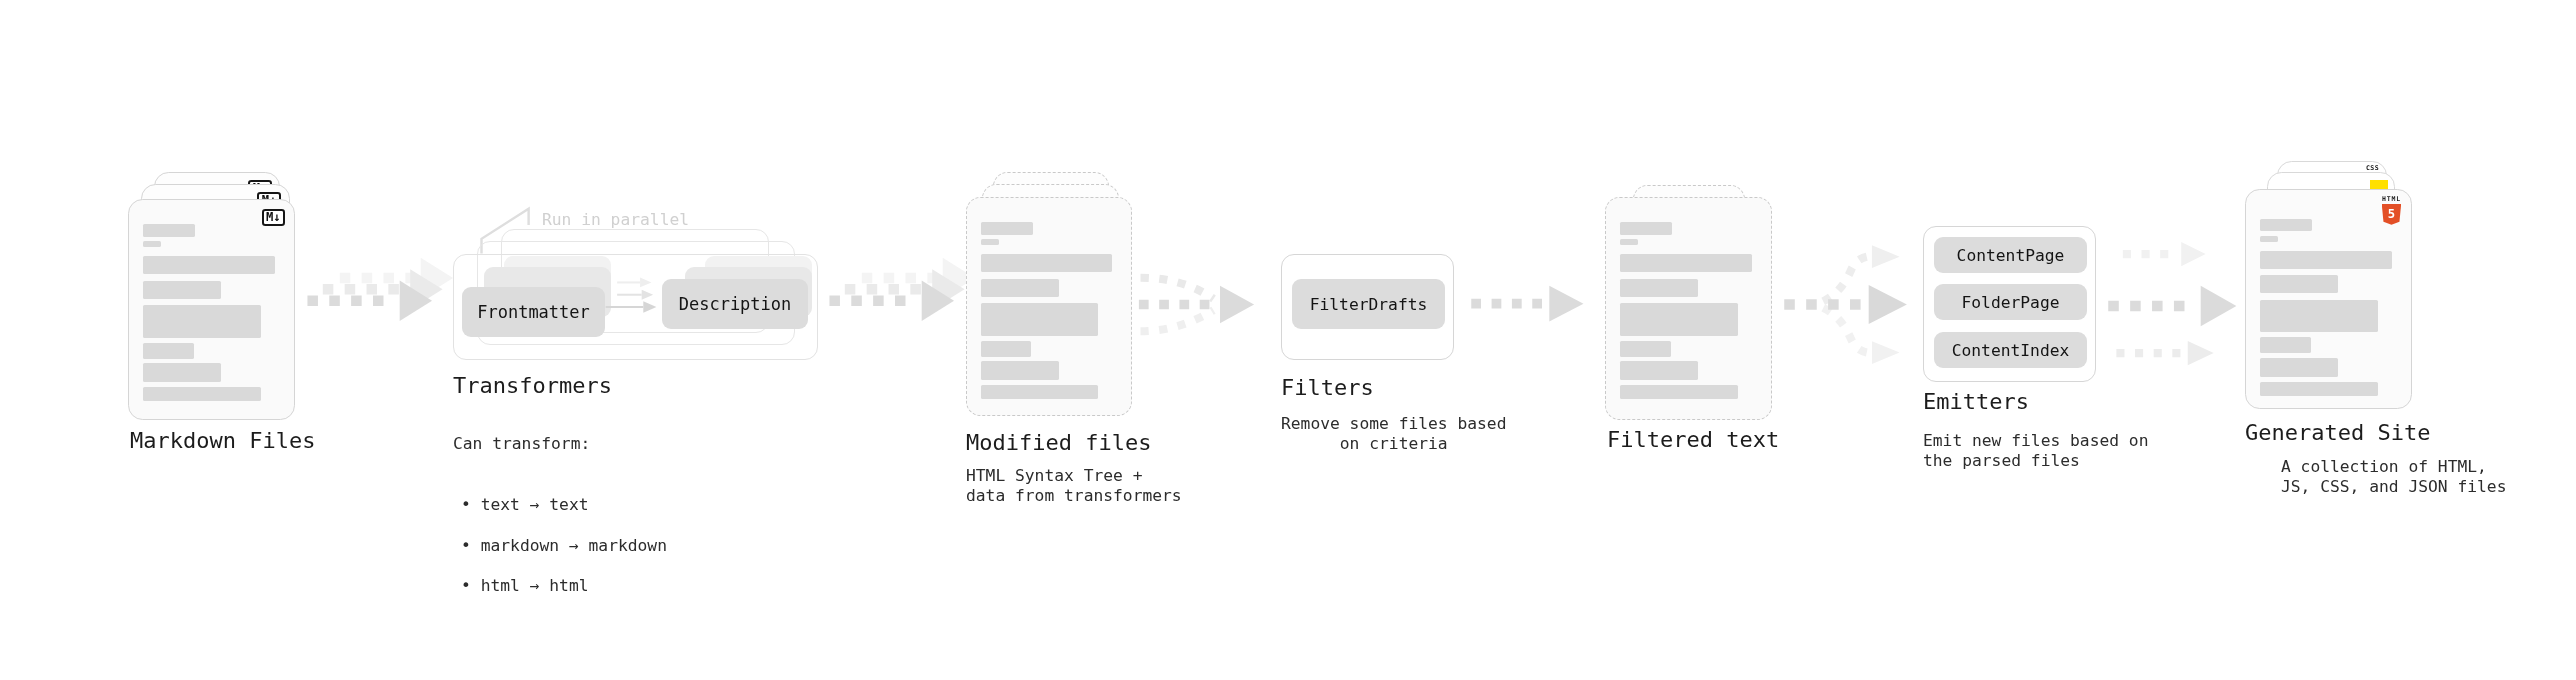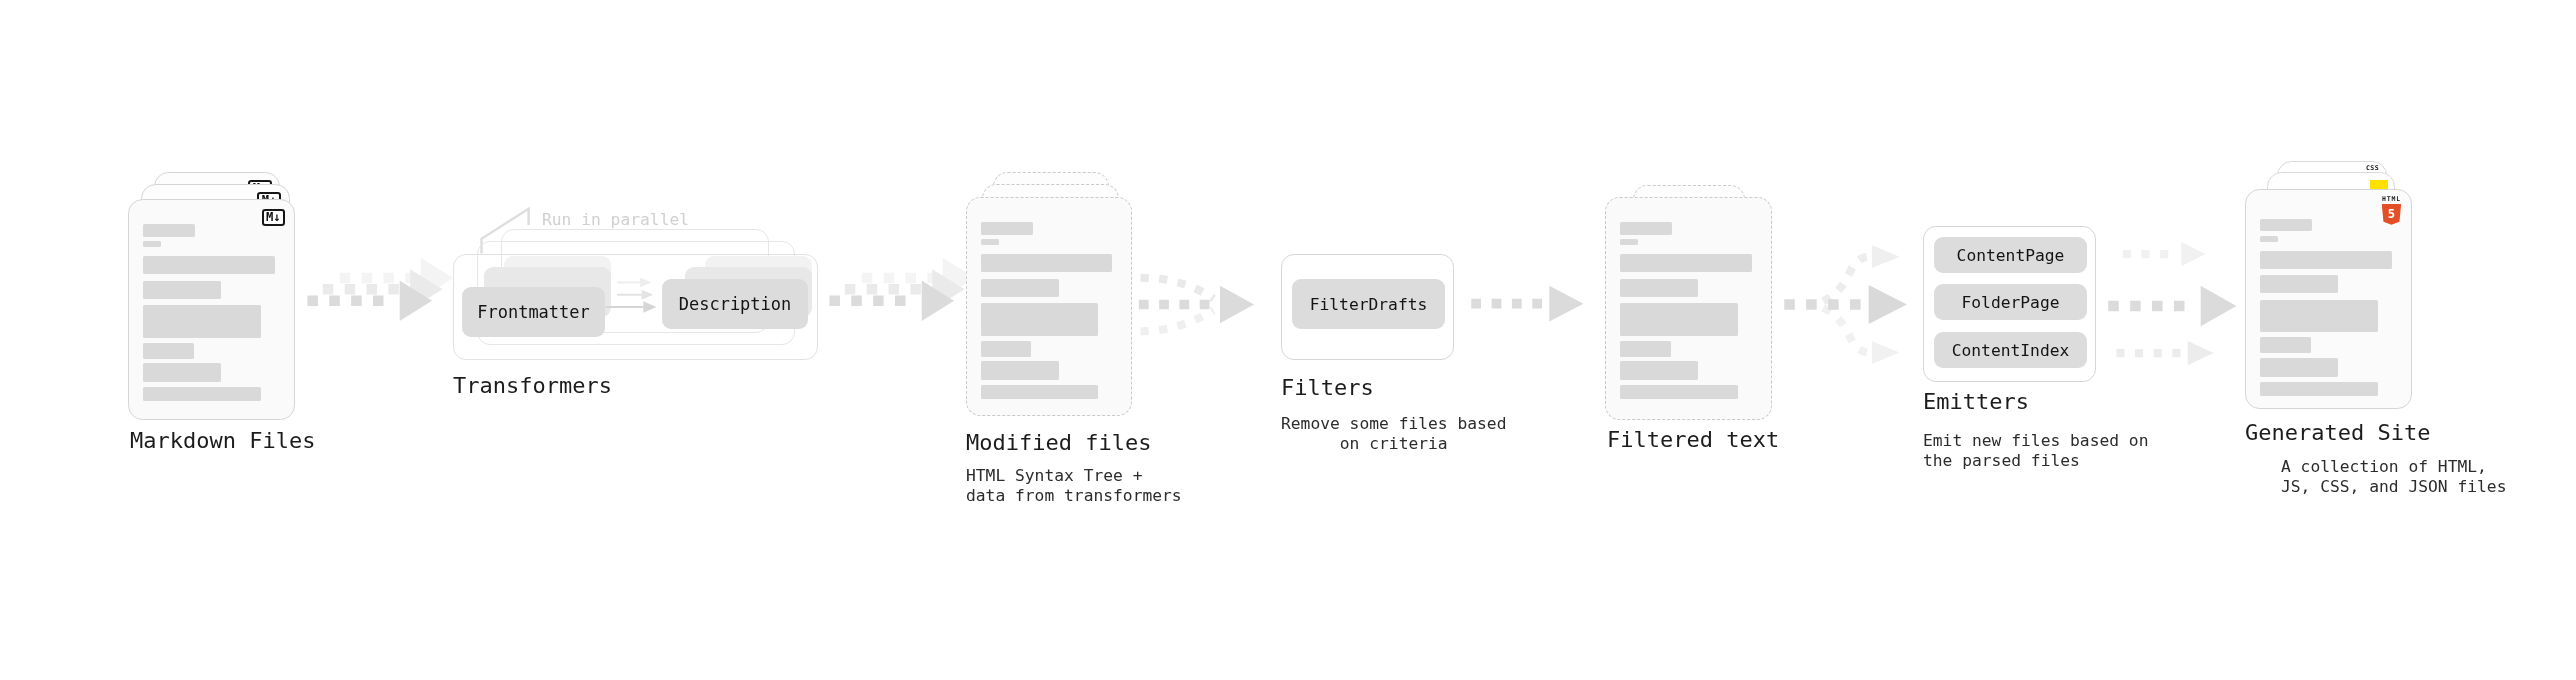--- a/index.html
+++ b/index.html
@@ -119,20 +119,28 @@
         <line x1="16" y1="29" x2="46" y2="29" stroke-width="2.5"></line>
         <path d="M46,23 L60,29 L46,35 Z" stroke="none"></path>
       </g>
     <g stroke="#d6d6d6" fill="#d6d6d6">
         <line x1="2" y1="44" x2="48" y2="44" stroke-width="2.5"></line>
         <path d="M48,37 L64,44 L48,51 Z" stroke="none"></path>
       </g>
   </svg>
 
   <div class="stage-title" style="left:453px;top:373px;">Transformers</div>
+  <div class="stage-desc" style="left:453px;top:414px;">
+    <div>Can transform:</div>
+    <div class="bullets" style="padding-left:8.1px;">
+      <div>• text → text</div>
+      <div>• markdown → markdown</div>
+      <div>• html → html</div>
+    </div>
+  </div>
 
   <svg class="abs" style="left:824px;top:240px;" width="163" height="89" viewBox="0 0 200 110">
     <g transform="translate(26,-28)" fill="#f4f4f4" stroke="#f4f4f4">
       <line x1="20" y1="75" x2="112" y2="75" stroke-width="13" stroke-dasharray="13 14"></line>
       <path d="M120,50 L160,75 L120,100 Z" stroke="none"></path>
     </g>
     <g transform="translate(13,-14)" fill="#eaeaea" stroke="#eaeaea">
       <line x1="12" y1="75" x2="112" y2="75" stroke-width="13" stroke-dasharray="13 14"></line>
       <path d="M120,50 L160,75 L120,100 Z" stroke="none"></path>
     </g>

